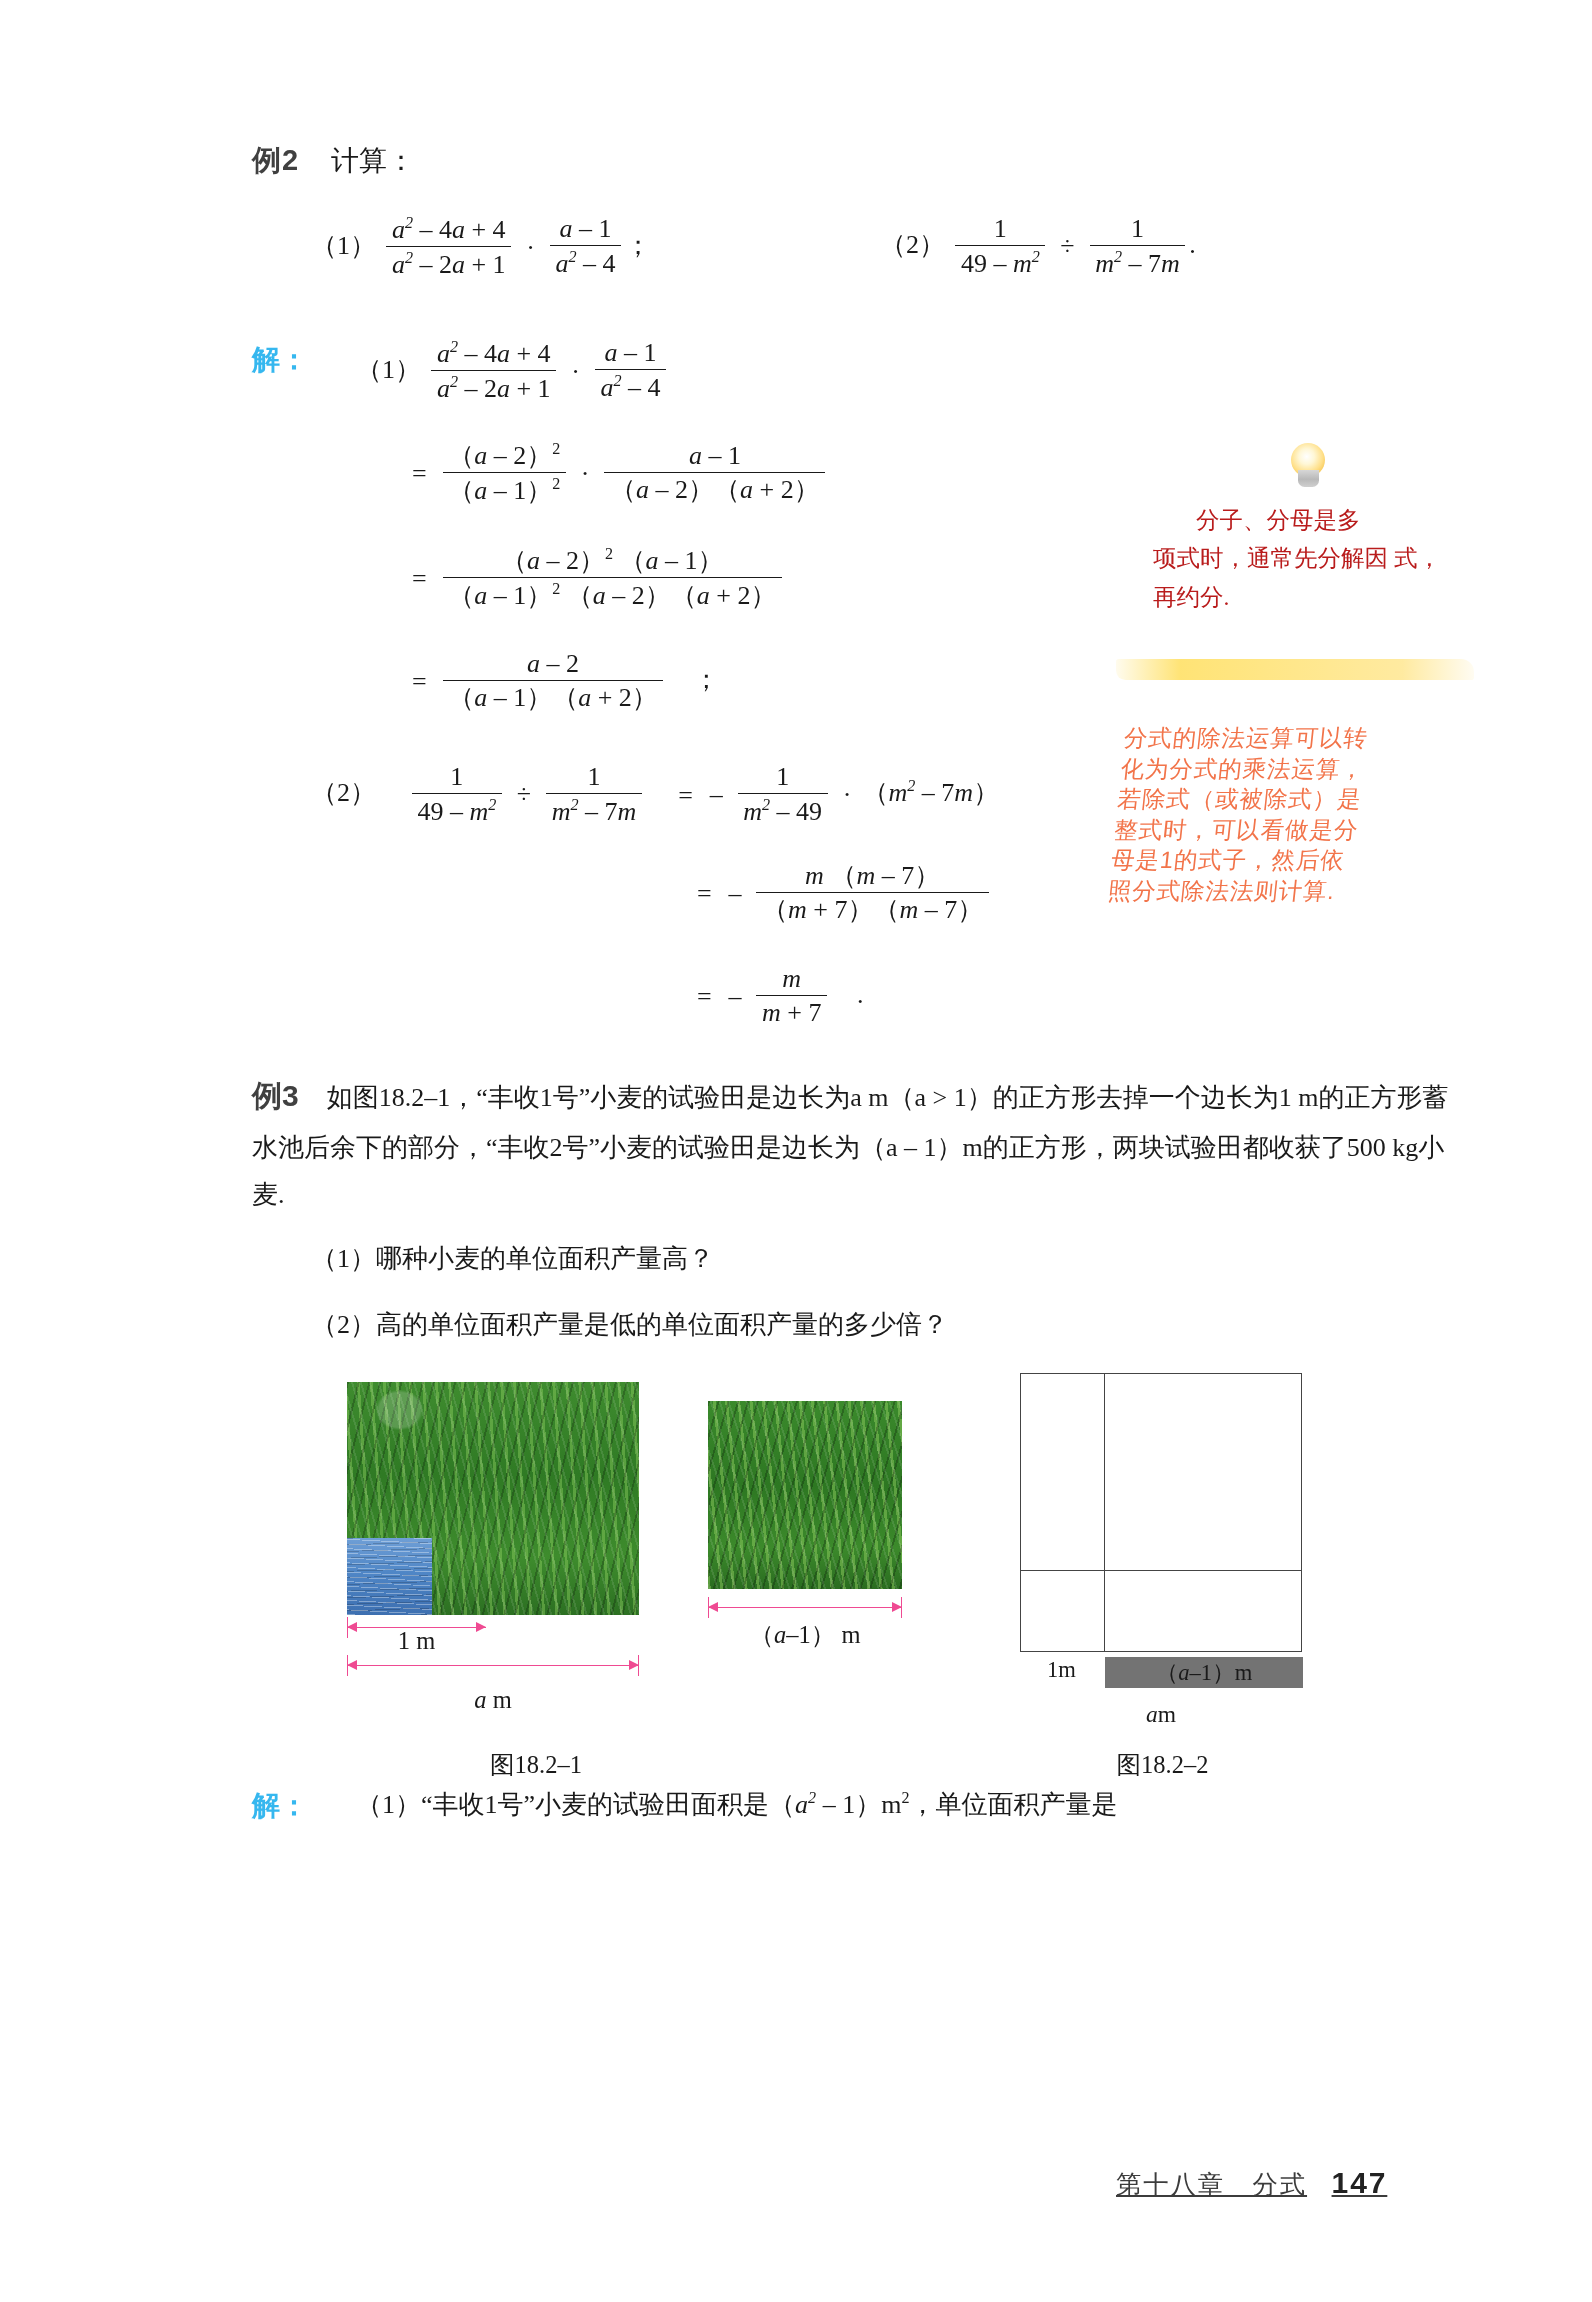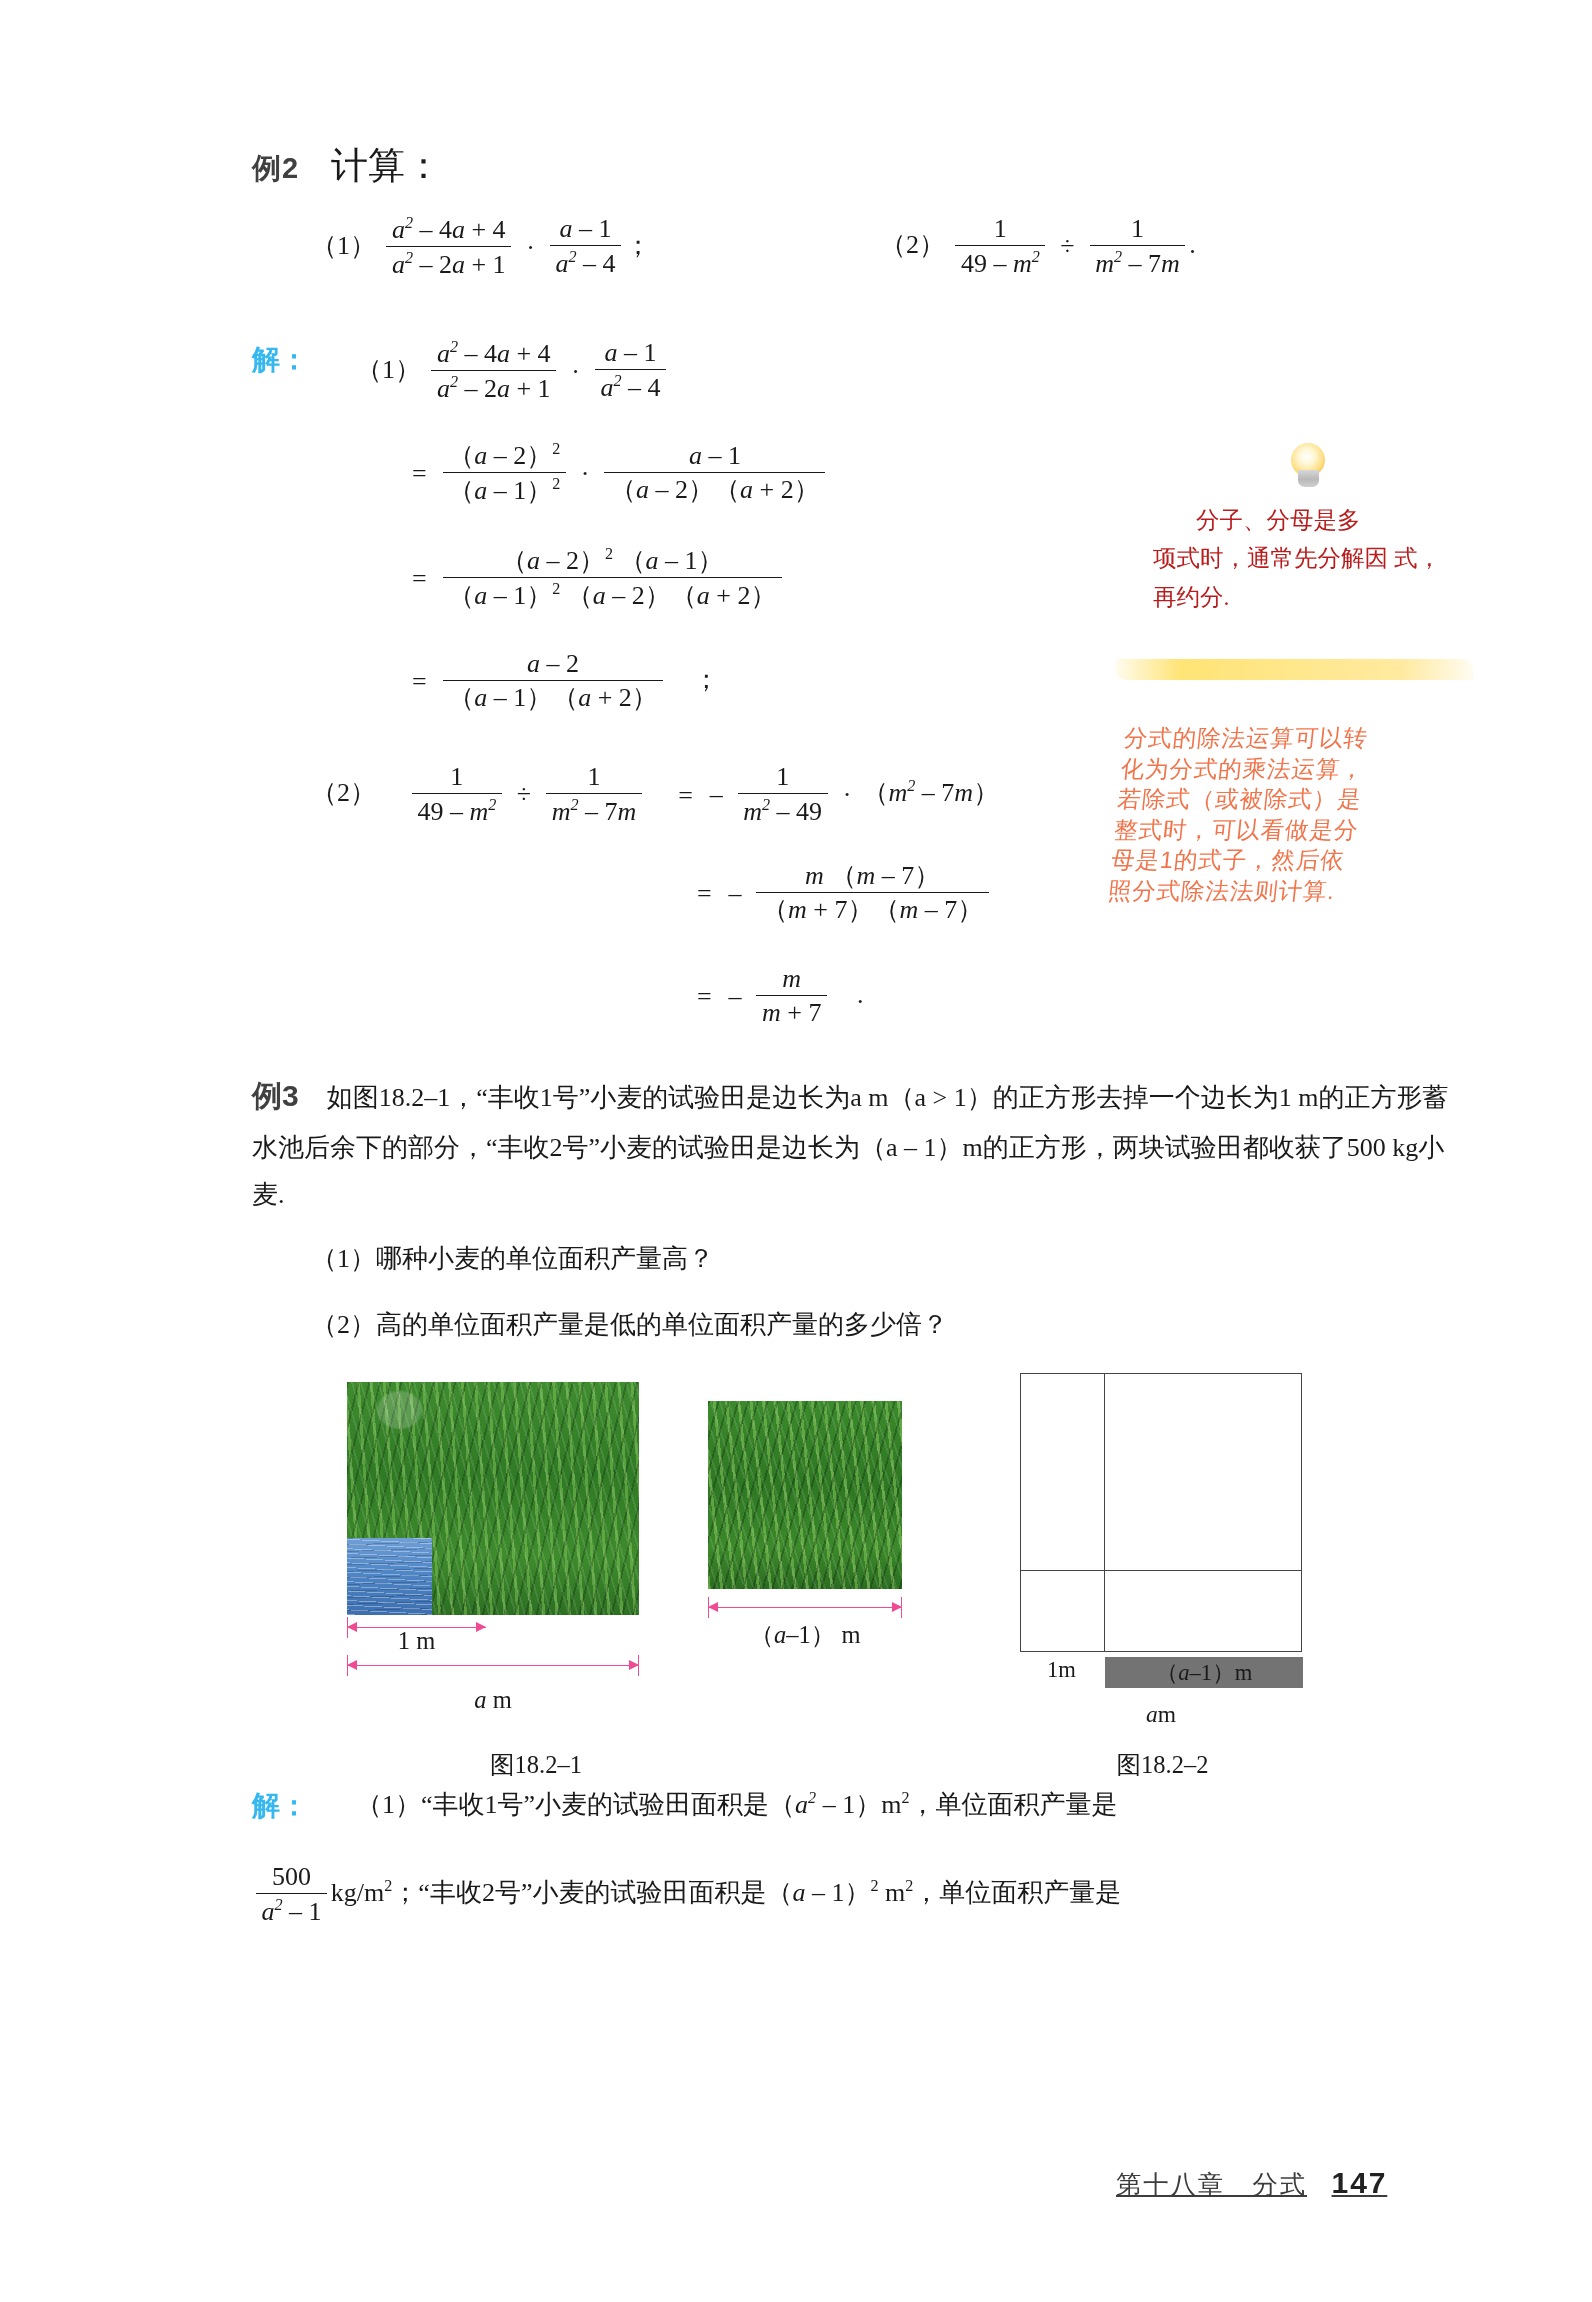--- a/index.html
+++ b/index.html
@@ -32,21 +32,21 @@
   .jie{color:#35b7ef;font-family:"Liberation Sans",sans-serif;font-weight:bold;}
 
   .cn{font-family:"Liberation Serif","DejaVu Serif",serif;}
 
   
   .abs{position:absolute;}
 
   
   #ex2-head{left:252px;top:141px;font-size:28px;}
   #ex2-head .exlabel{font-size:29px;letter-spacing:0.9px;}
-  #ex2-head .txt{margin-left:32px;font-size:37px;}
+  #ex2-head .txt{margin-left:32px;font-size:28px;}
 
   
   #prob1{left:311px;top:215px;font-size:26px;white-space:nowrap;}
   #prob2{left:880px;top:215px;font-size:26px;white-space:nowrap;}
 
   
   #sol-jie{left:252px;top:341px;font-size:28px;}
   #sol-line1{left:356px;top:339px;font-size:26px;white-space:nowrap;}
   #sol-line2{left:412px;top:441px;font-size:26px;white-space:nowrap;}
   #sol-line3{left:412px;top:546px;font-size:26px;white-space:nowrap;}
@@ -362,25 +362,19 @@
   <div class="abs" id="fr-cap2">（<span class="mi">a</span><span class="mn">–1</span>）m</div>
   <div class="abs" id="fr-cap3"><span class="mi">a</span><span class="mn">m</span></div>
 
   <div class="abs cn" id="cap-181">图18.2–1</div>
   <div class="abs cn" id="cap-182">图18.2–2</div>
 
   <div class="abs jie" id="b-jie">解：</div>
   <div class="abs cn" id="b-l1">
     （1）“丰收1号”小麦的试验田面积是（<span class="mi">a</span><span class="sup">2</span> <span class="mn">– 1</span>）m<span class="supn">2</span>，单位面积产量是
   </div>
-  <div class="abs" id="b-l2">
-    <span class="frac">
-      <span class="num"><span class="mn">500</span></span>
-      <span class="den"><span class="mi">a</span><span class="sup">2</span> <span class="mn">– 1</span></span>
-    </span><span class="cn">kg/m<span class="supn">2</span>；“丰收2号”小麦的试验田面积是（<span class="mi">a</span> <span class="mn">– 1</span>）<span class="supn">2</span> m<span class="supn">2</span>，单位面积产量是</span>
-  </div>
 
   <div class="abs" id="footer">
     <span class="cn">第十八章　分式</span><span class="pg">147</span>
   </div>
 
 </div>
 
 
 </body></html>

